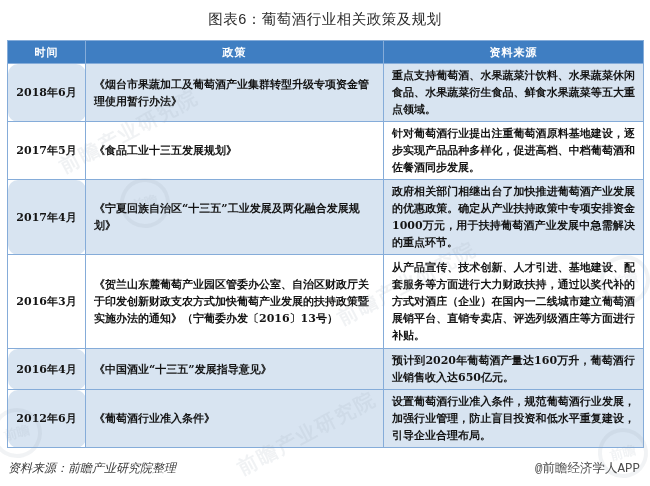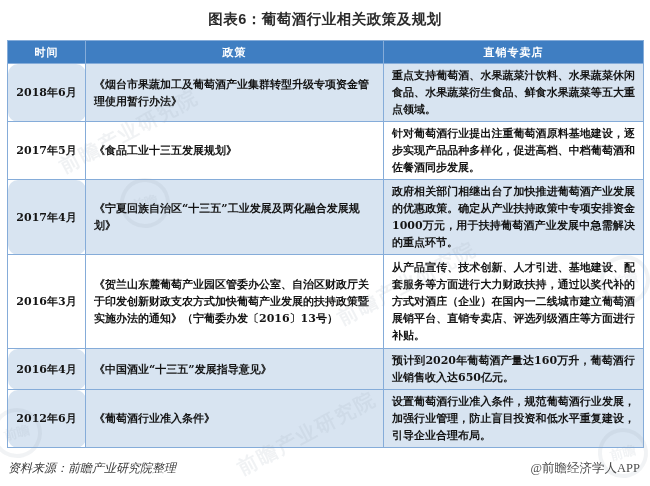--- a/index.html
+++ b/index.html
@@ -2,21 +2,21 @@
 <html><head>
 <meta charset="utf-8">
 <style>
   html,body{margin:0;padding:0;}
   body{
     width:650px;height:486px;background:#ffffff;position:relative;
     font-family:"Liberation Sans",sans-serif;overflow:hidden;
   }
   .page{position:relative;width:650px;height:486px;}
   .chart-title{
-    padding-top:10px;text-align:center;font-size:14.5px;font-weight:bold;
+    padding-top:10px;text-align:center;font-size:14.5px;font-weight:normal;
     color:#2b2b2b;letter-spacing:0.5px;
   }
   table.policy-table{
     border-collapse:collapse;table-layout:fixed;
     width:636px;margin:11px 0 0 7px;
   }
   table.policy-table th, table.policy-table td{
     border:1px solid #85acd9;vertical-align:middle;
     word-break:break-all;
   }
@@ -47,21 +47,21 @@
   tbody tr:nth-child(7){height:54px;}
   .figure-footer{
     position:absolute;left:8px;right:10px;top:460px;
     display:flex;justify-content:space-between;align-items:center;
   }
   .source-note{
     font-family:"DejaVu Serif","Liberation Serif",serif;
     font-style:italic;font-weight:normal;font-size:12px;color:#3a3a3a;
   }
   .brand-note{
-    font-family:Liberation Serif, serif;
+    font-family:Liberation Mono, monospace;
     font-size:12.5px;color:#4d4d4d;
   }
   
   .wm{position:absolute;pointer-events:none;z-index:5;color:#9aa7b4;}
   .wm-text{
     font-size:20px;font-weight:bold;letter-spacing:2px;
     transform:rotate(-28deg);opacity:0.14;white-space:nowrap;
     font-family:"Liberation Sans",sans-serif;
   }
   .wm-logo{
@@ -80,21 +80,21 @@
   <table class="policy-table">
     <colgroup>
         <col class="c-time">
         <col class="c-policy">
         <col class="c-content">
       </colgroup>
     <thead>
       <tr>
         <th>时间</th>
         <th>政策</th>
-        <th>直销专卖店</th>
+        <th>资料来源</th>
       </tr>
     </thead>
     <tbody>
       <tr class="row-alt">
         <td class="time-cell">2018年6月</td>
         <td class="policy-cell">《烟台市果蔬加工及葡萄酒产业集群转型升级专项资金管理使用暂行办法》</td>
         <td class="content-cell">重点支持葡萄酒、水果蔬菜汁饮料、水果蔬菜休闲食品、水果蔬菜衍生食品、鲜食水果蔬菜等五大重点领域。</td>
       </tr>
       <tr class="row-plain">
         <td class="time-cell">2017年5月</td>

